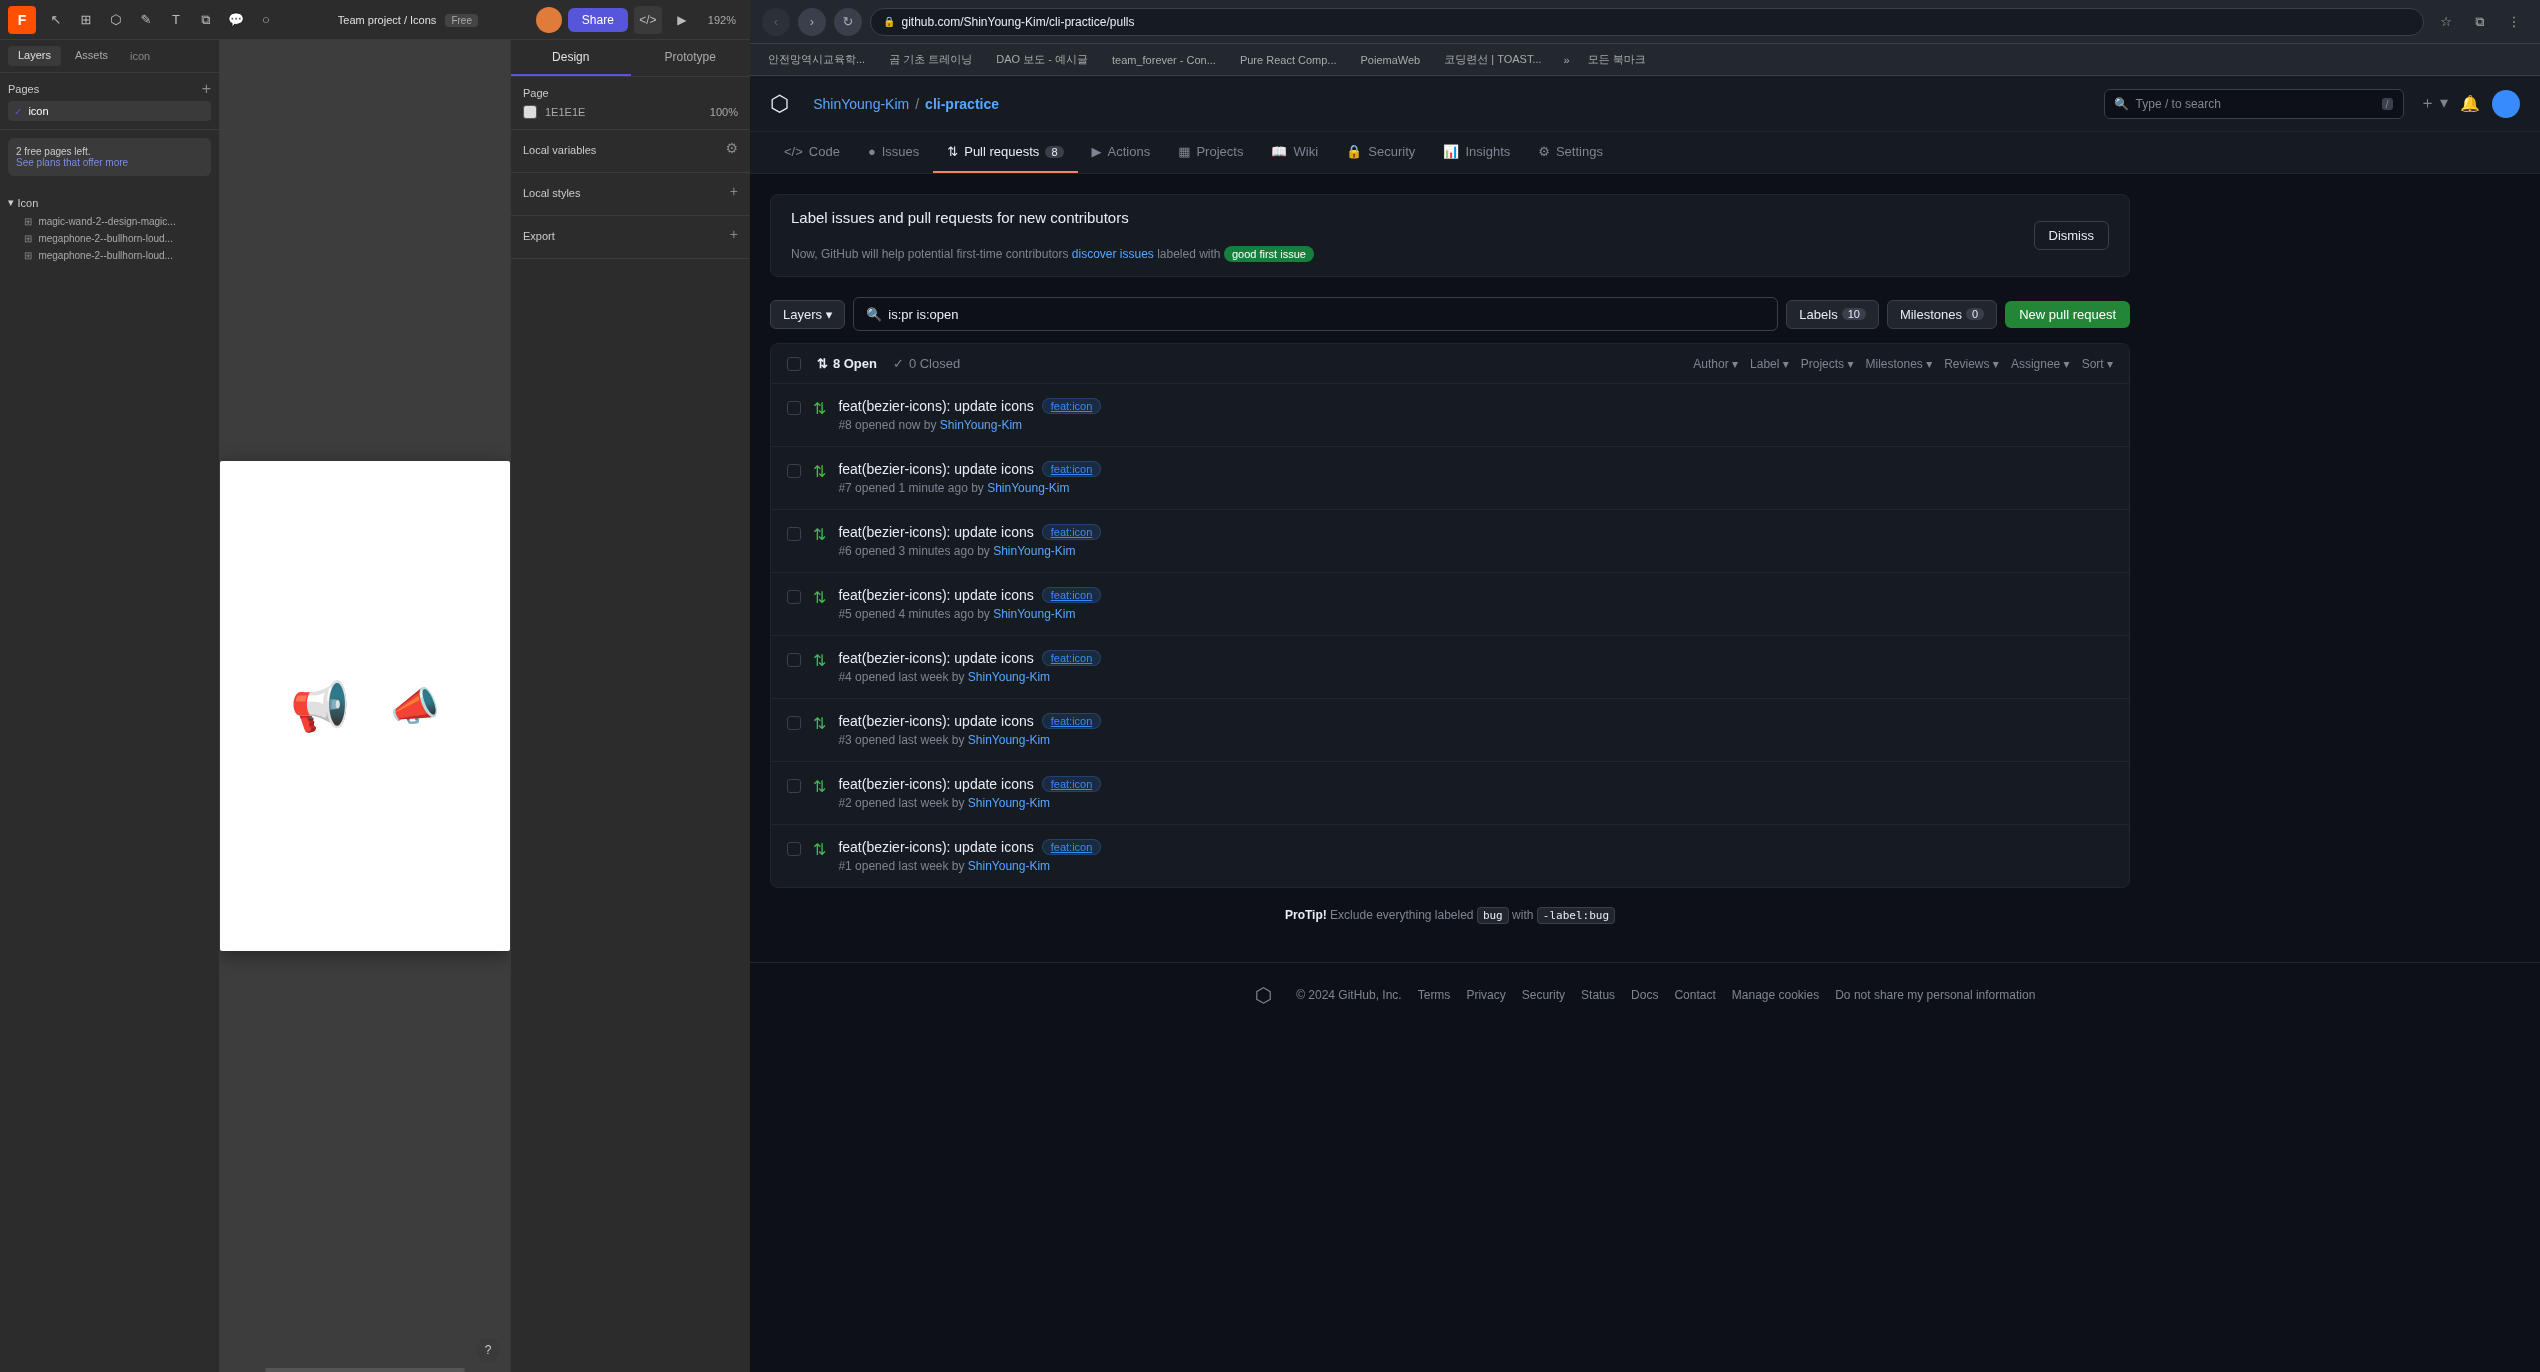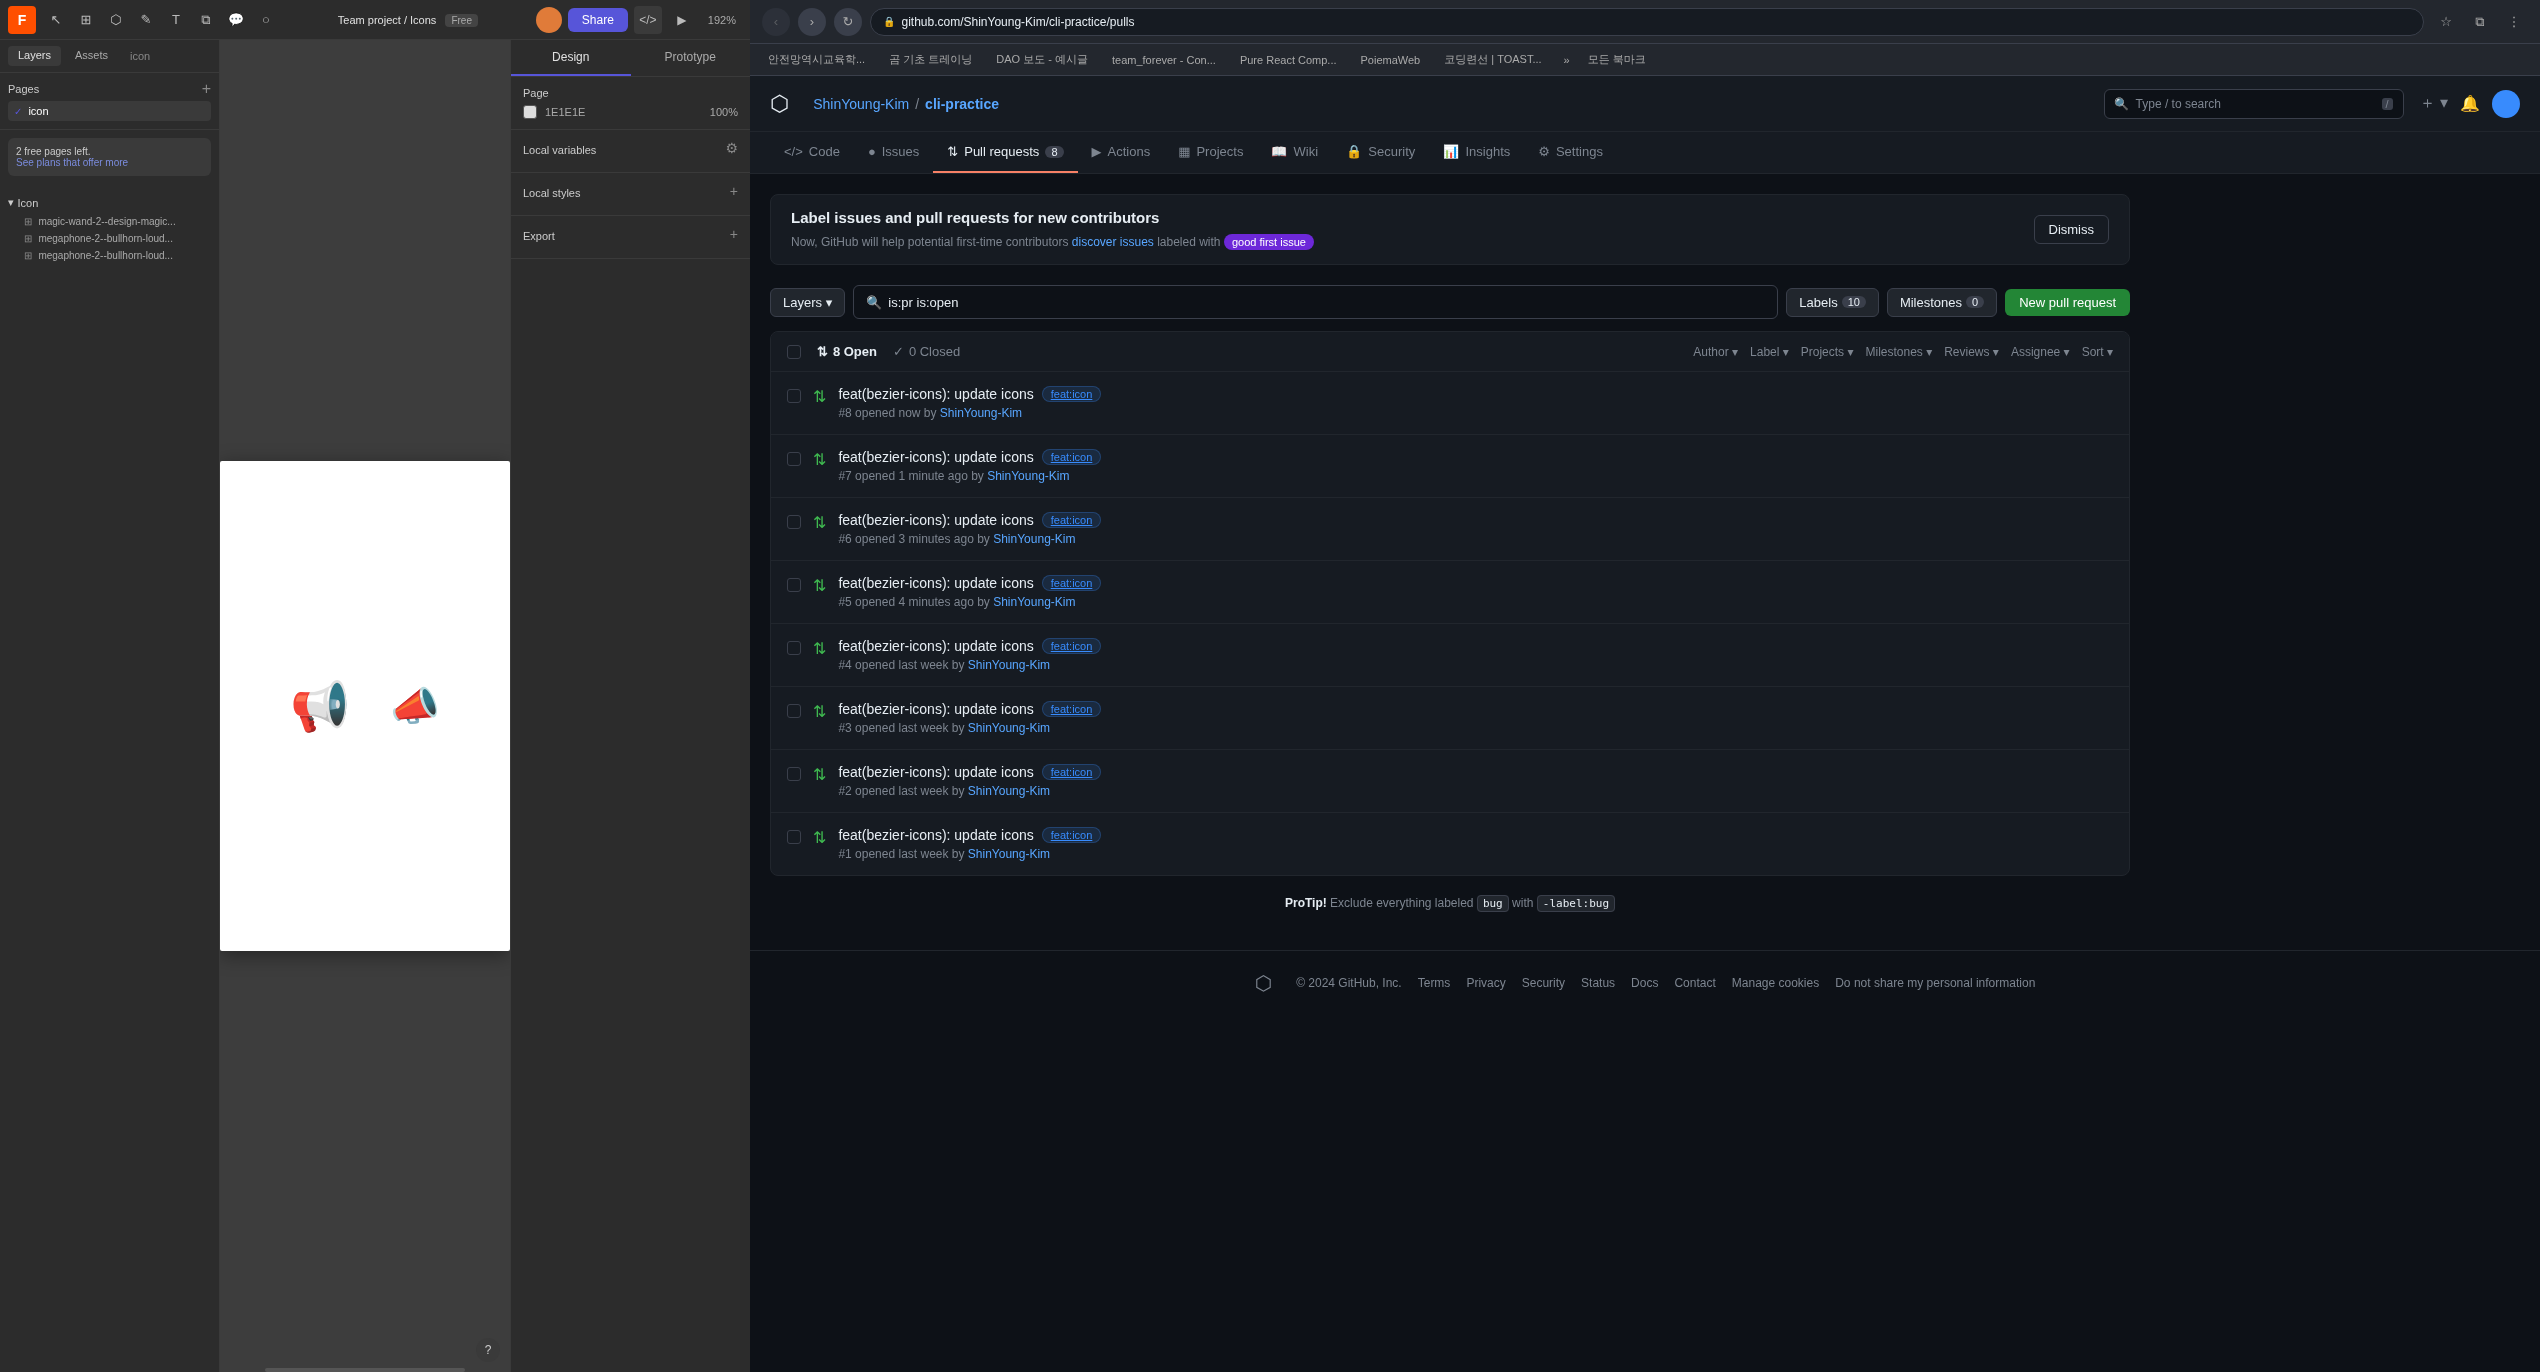--- a/index.html
+++ b/index.html
@@ -467,31 +467,31 @@
       border-radius: 8px;
       padding: 14px 20px;
       margin-bottom: 20px;
       display: flex;
       align-items: center;
       justify-content: space-between;
     }
     .label-banner-left { flex: 1; }
     .label-banner-title {
       font-size: 15px;
-      font-weight: 700;
-      color: #e6edf3;
-      margin-bottom: 8px;
+      font-weight: 400;
+      color: #e6edf3;
+      margin-bottom: 20px;
     }
     .label-banner-desc {
       font-size: 12px;
       color: #7d8590;
     }
     .label-banner-desc a { color: #58a6ff; cursor: pointer; }
     .good-first-issue-badge {
-      background: #6d28d9;
+      background: #15803d;
       color: white;
       border-radius: 12px;
       padding: 2px 8px;
       font-size: 11px;
       font-weight: 500;
       display: inline-block;
     }
     .dismiss-btn {
       background: none;
       border: 1px solid #3a3f4b;

